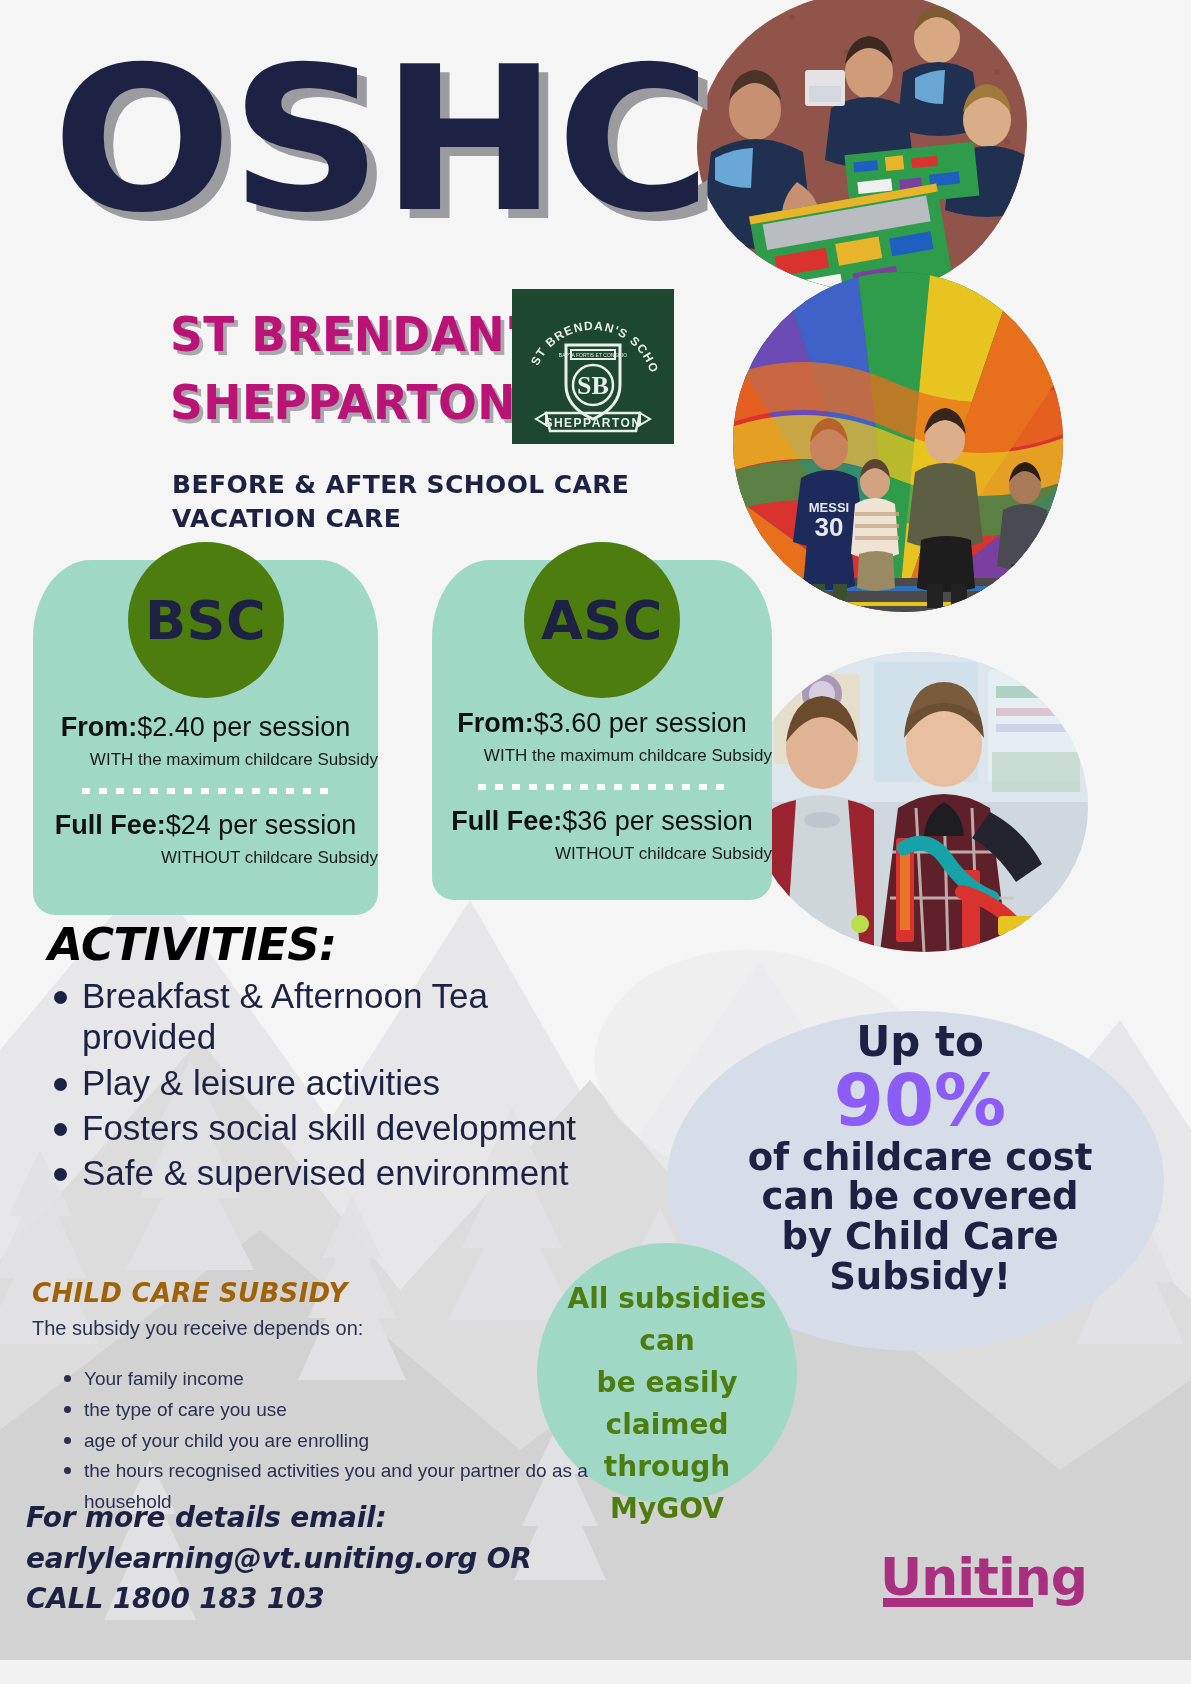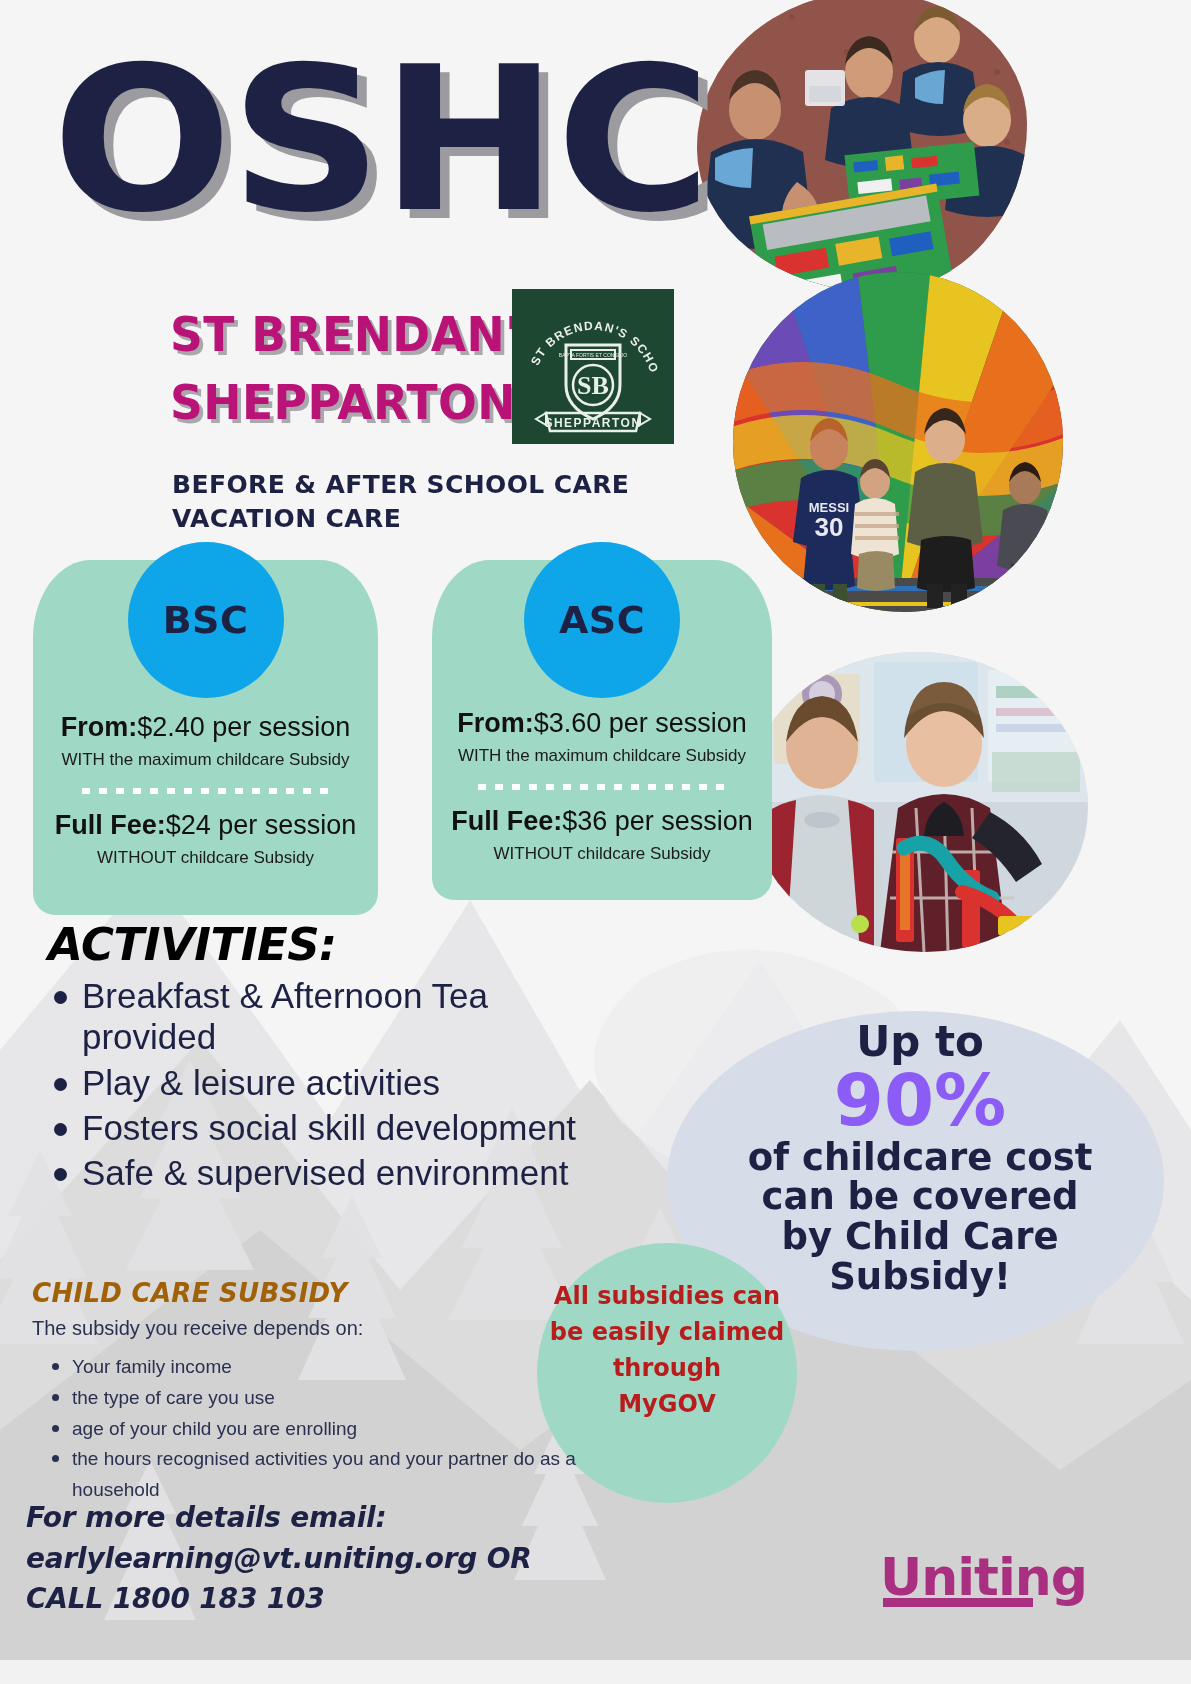--- a/index.html
+++ b/index.html
@@ -69,33 +69,33 @@
     text-align:center;
   }
   #card-bsc{left:33px;top:560px;width:345px;height:355px;
     border-radius:58px 58px 22px 22px / 78px 78px 22px 22px;}
   #card-asc{left:432px;top:560px;width:340px;height:340px;
     border-radius:58px 58px 22px 22px / 78px 78px 22px 22px;}
 
   .badge{
     position:absolute;top:-18px;left:50%;transform:translateX(-50%);
     width:156px;height:156px;border-radius:50%;
-    background:#0ea5e9;
+    background:#4d7c0f;
     display:flex;align-items:center;justify-content:center;
     font-family:"DejaVu Sans", sans-serif;
-    font-weight:900;font-size:38px;color:#1d2244;letter-spacing:0.5px;
+    font-weight:900;font-size:54px;color:#1d2244;letter-spacing:0.5px;
   }
   .card .price{
     position:absolute;left:0;right:0;
     font-size:27px;color:#111;
   }
   .card .price b{font-weight:800;}
   .card .sub{
     position:absolute;left:0;right:0;
-    font-size:17px;color:#1b1b1b;
+    font-size:17px;color:#1b1b1b;text-align:right;
   }
   .dots{
     position:absolute;left:50%;transform:translateX(-50%);
     width:248px;height:6px;
     background-image:repeating-linear-gradient(to right,#fff 0 8px,transparent 8px 17px);
   }
   #card-bsc .price.p1{top:152px;}
   #card-bsc .sub.s1 {top:190px;}
   #card-bsc .dots   {top:228px;}
   #card-bsc .price.p2{top:250px;}
@@ -132,21 +132,21 @@
     font-family:"DejaVu Sans", sans-serif;
     font-style:italic;font-weight:900;font-size:26px;
     letter-spacing:0.3px;color:#a16207;
   }
   #ccs-intro{
     position:absolute;left:32px;top:1317px;z-index:5;
     font-size:20px;color:#2a3050;
   }
   #ccs-list{
     position:absolute;left:36px;top:1348px;width:560px;z-index:5;
-    margin:4px;padding:0 0 0 32px;list-style:none;
+    margin:16px;padding:0 0 0 32px;list-style:none;
     color:#2a3050;font-size:19px;line-height:1.62;
   }
   #ccs-list li{position:relative;}
   #ccs-list li::before{
     content:"";position:absolute;left:-20px;top:11px;
     width:7px;height:7px;border-radius:50%;background:#2a3050;
   }
 
   #contact{
     position:absolute;left:26px;top:1498px;width:820px;z-index:5;
@@ -171,21 +171,21 @@
   #subsidy-text .rest{font-size:37px;line-height:1.08;display:block;}
 
   #mygov-circle{
     position:absolute;left:537px;top:1243px;width:260px;height:260px;
     z-index:4;border-radius:50%;background:#9fd9c6;
   }
   #mygov-text{
     position:absolute;left:547px;top:1278px;width:240px;z-index:5;
     text-align:center;
     font-family:"DejaVu Sans", sans-serif;
-    font-weight:700;font-size:24px;line-height:1.5;color:#b91c1c;
+    font-weight:700;font-size:28px;line-height:1.5;color:#4d7c0f;
   }
 
   #uniting-logo{
     position:absolute;left:880px;top:1547px;z-index:5;
     font-family:"DejaVu Sans", sans-serif;
     font-weight:900;font-size:52px;color:#a93080;
     letter-spacing:-1px;
   }
   #uniting-logo .bar{
     display:block;height:9px;background:#a93080;

